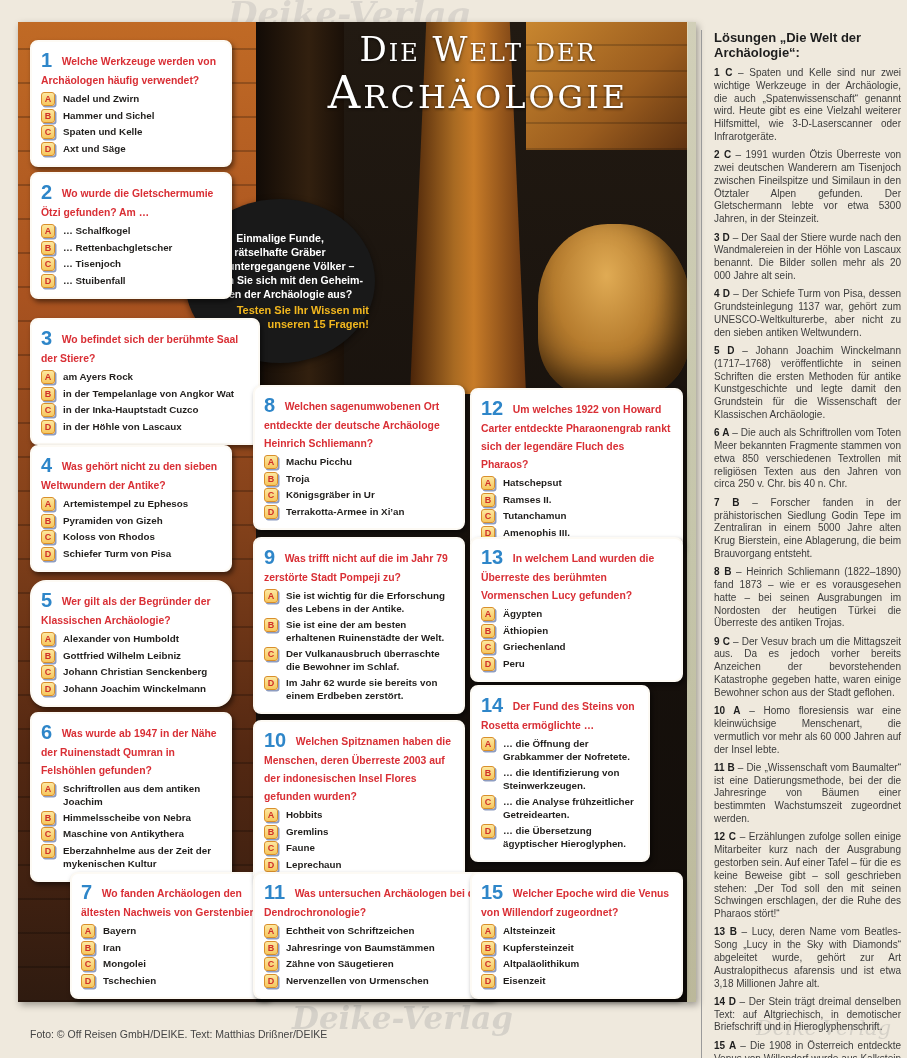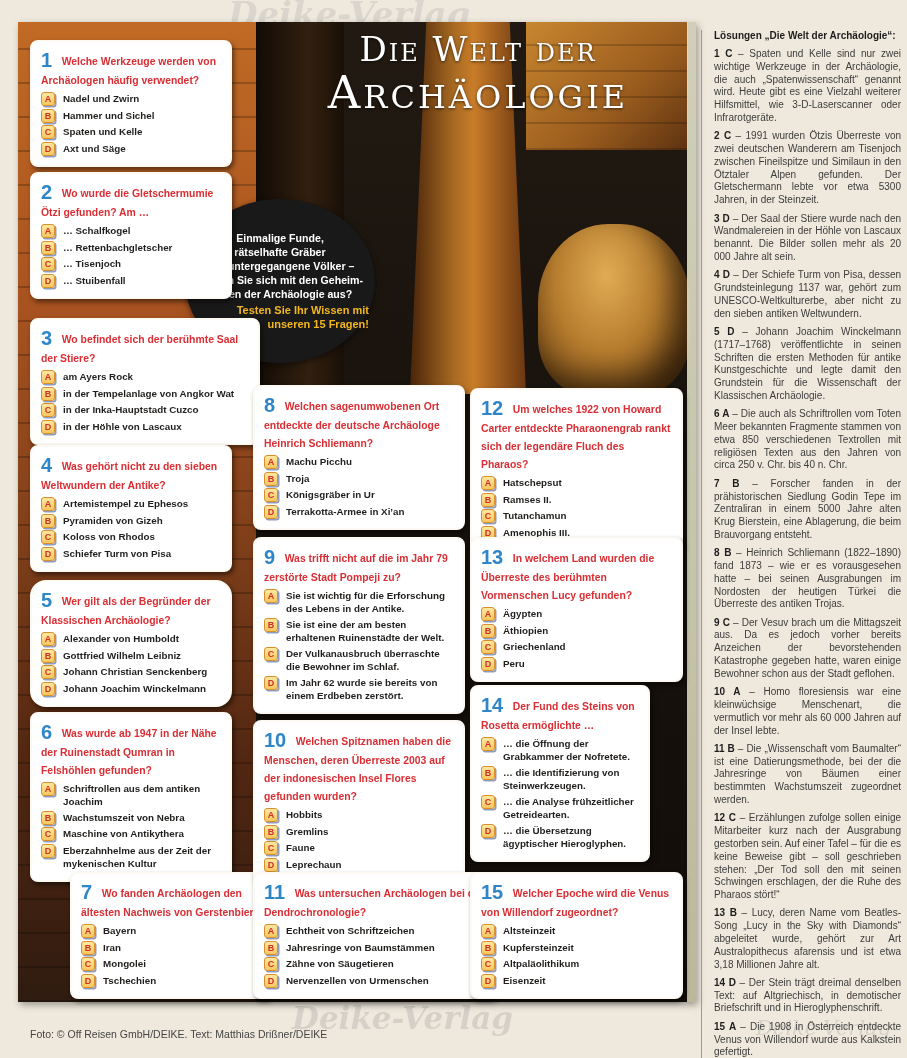--- a/index.html
+++ b/index.html
@@ -84,21 +84,21 @@
   .opt{display:flex;align-items:flex-start;margin:2.5px 0;}
   .badge{flex:0 0 14px;width:14px;height:14px;border-radius:3px;margin-right:8px;
       background:linear-gradient(180deg,#fde8a0,#f6c75f);border:1px solid #d98f2b;
       box-shadow:1.5px 1.5px 0 #8d9cc0;color:#d03028;font-size:9px;font-weight:bold;
       display:flex;align-items:center;justify-content:center;box-sizing:border-box;}
   .otext{font-size:9.8px;font-weight:bold;color:#211f1d;line-height:1.3;padding-top:1px;}
 
   
   .solutions{position:absolute;left:701px;top:30px;width:204px;box-sizing:border-box;
       border-left:1px solid #9a9a9a;padding-left:12px;padding-right:4px;}
-  .sol-title{font-size:10px;font-weight:bold;color:#1d1d1d;margin:0 0 7px;}
+  .sol-title{font-size:13px;font-weight:bold;color:#1d1d1d;margin:0 0 7px;}
   .sol{font-size:10px;line-height:1.28;text-align:justify;margin:0 0 5.5px;color:#3c3c3c;}
   .sol-label{color:#1d1d1d;font-weight:bold;}
 
   
   .footer{position:absolute;left:30px;top:1028px;font-size:10.5px;color:#454545;}
 </style>
 </head>
 <body>
 
 <div class="page">
@@ -277,21 +277,21 @@
       <span class="qnum">6 </span><span class="qtext">Was wurde ab 1947 in der Nähe der Ruinenstadt Qumran in Felshöhlen gefunden?</span>
     </div>
     <div class="opts">
   <div class="opt">
     <span class="badge">A</span>
     <span class="otext">Schriftrollen aus dem antiken Joachim</span>
   </div>
 
   <div class="opt">
     <span class="badge">B</span>
-    <span class="otext">Wachstumszeit von Nebra</span>
+    <span class="otext">Himmelsscheibe von Nebra</span>
   </div>
 
   <div class="opt">
     <span class="badge">C</span>
     <span class="otext">Maschine von Antikythera</span>
   </div>
 
   <div class="opt">
     <span class="badge">D</span>
     <span class="otext">Eberzahnhelme aus der Zeit der mykenischen Kultur</span>

